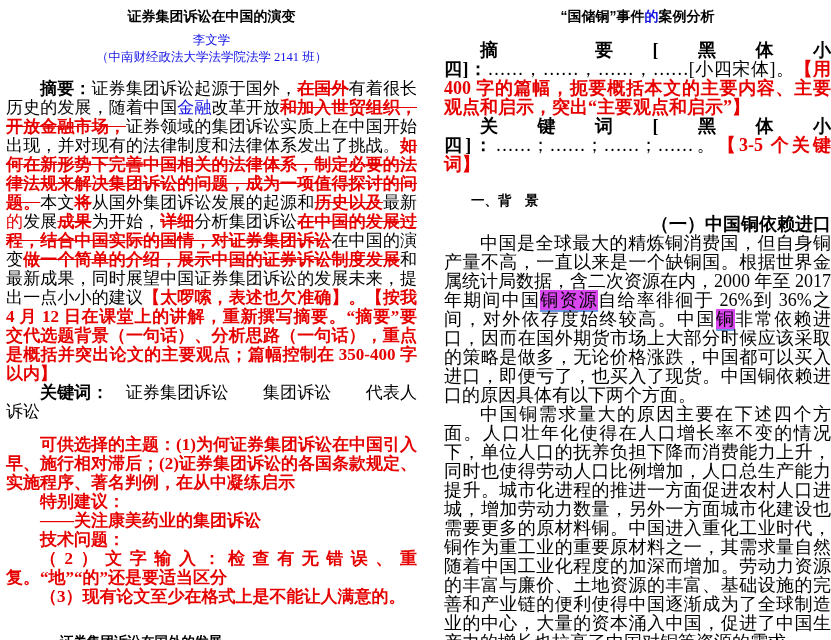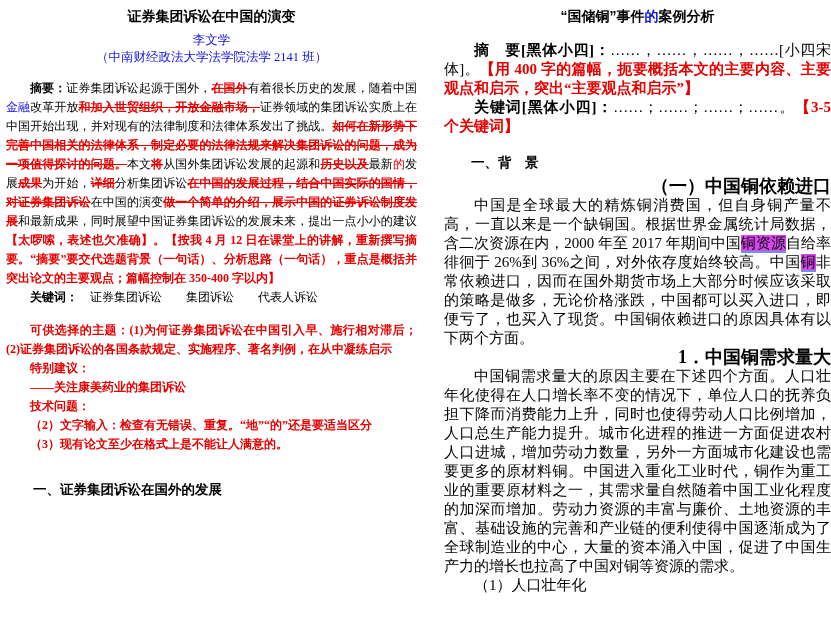--- a/index.html
+++ b/index.html
@@ -23,26 +23,26 @@
     line-height:24px;
     margin-bottom:4px;
   }
   .doc-author, .doc-affil {
     text-align:center;
     color:#1414e6;
     font-size:12.5px;
     line-height:17px;
   }
   .para {
-    font-size:12px;
+    font-size:17px;
     line-height:19px;
     text-align:justify;
     text-indent:2em;
   }
-  .page-right .para { font-size:15px; }
+  .page-right .para { font-size:18px; }
   .abstract { margin-top:13px; }
   .comment-block { margin-top:14px; }
   .heading-1 {
     font-family:"Liberation Sans", sans-serif;
     font-weight:bold;
     font-size:13.5px;
     line-height:20px;
     text-indent:2em;
   }
   .heading-2 {
@@ -94,16 +94,15 @@
 
 <div class="page page-right">
   <div class="doc-title"><span class="run-b">“国储铜”事件</span><span class="run-ub">的</span><span class="run-b">案例分析</span></div>
 
   <div class="para abstract"><span class="run-b">摘　要[黑体小四]：</span><span class="run-k">……，……，……，……[小四宋体]。</span><span class="run-r">【用 400 字的篇幅，扼要概括本文的主要内容、主要观点和启示，突出“主要观点和启示”】</span></div>
   <div class="para"><span class="run-b">关键词[黑体小四]：</span><span class="run-k">……；……；……；……。</span><span class="run-r">【3-5 个关键词】</span></div>
 
   <div class="heading-1 right-h1">一、背　景</div>
   <div class="heading-2 right-h2">（一）中国铜依赖进口</div>
   <div class="para"><span class="run-k">中国是全球最大的精炼铜消费国，但自身铜产量不高，一直以来是一个缺铜国。根据世界金属统计局数据，含二次资源在内，2000 年至 2017 年期间中国</span><span class="run-bu">铜资源</span><span class="run-k">自给率徘徊于 26%到 36%之间，对外依存度始终较高。中国</span><span class="run-bu">铜</span><span class="run-k">非常依赖进口，因而在国外期货市场上大部分时候应该采取的策略是做多，无论价格涨跌，中国都可以买入进口，即便亏了，也买入了现货。中国铜依赖进口的原因具体有以下两个方面。</span></div>
-  <div class="heading-2 right-h3">1．中国铜需求量大</div>
   <div class="para"><span class="run-k">中国铜需求量大的原因主要在下述四个方面。人口壮年化使得在人口增长率不变的情况下，单位人口的抚养负担下降而消费能力上升，同时也使得劳动人口比例增加，人口总生产能力提升。城市化进程的推进一方面促进农村人口进城，增加劳动力数量，另外一方面城市化建设也需要更多的原材料铜。中国进入重化工业时代，铜作为重工业的重要原材料之一，其需求量自然随着中国工业化程度的加深而增加。劳动力资源的丰富与廉价、土地资源的丰富、基础设施的完善和产业链的便利使得中国逐渐成为了全球制造业的中心，大量的资本涌入中国，促进了中国生产力的增长也拉高了中国对铜等资源的需求。</span></div>
   <div class="para">（1）人口壮年化</div>
 </div>
 
 </body></html>

